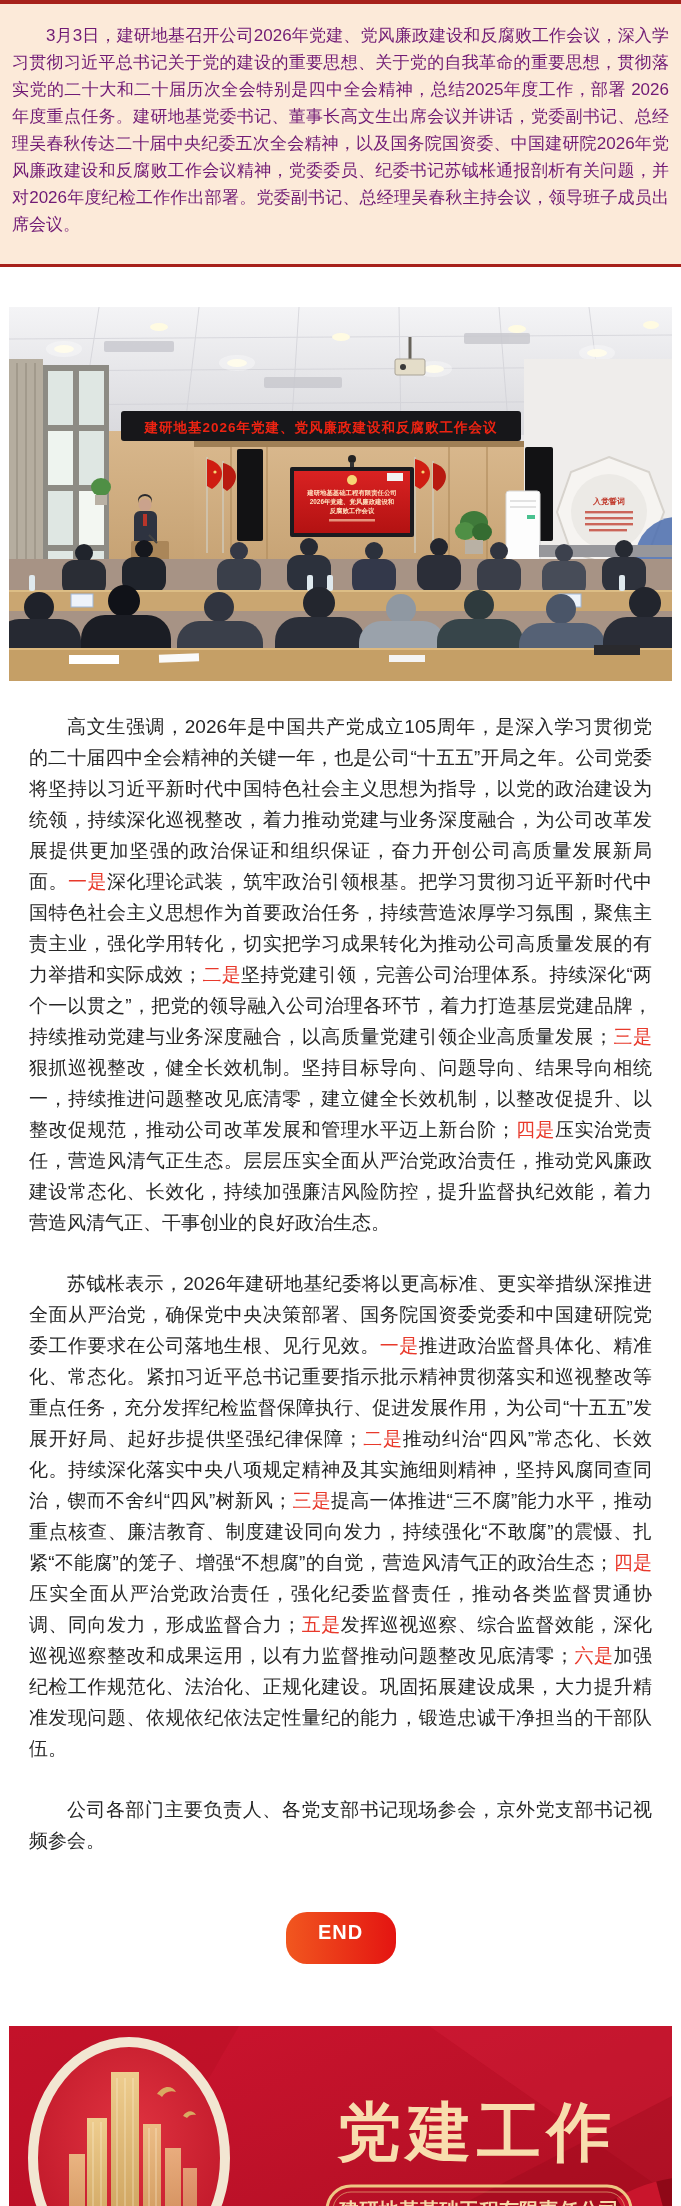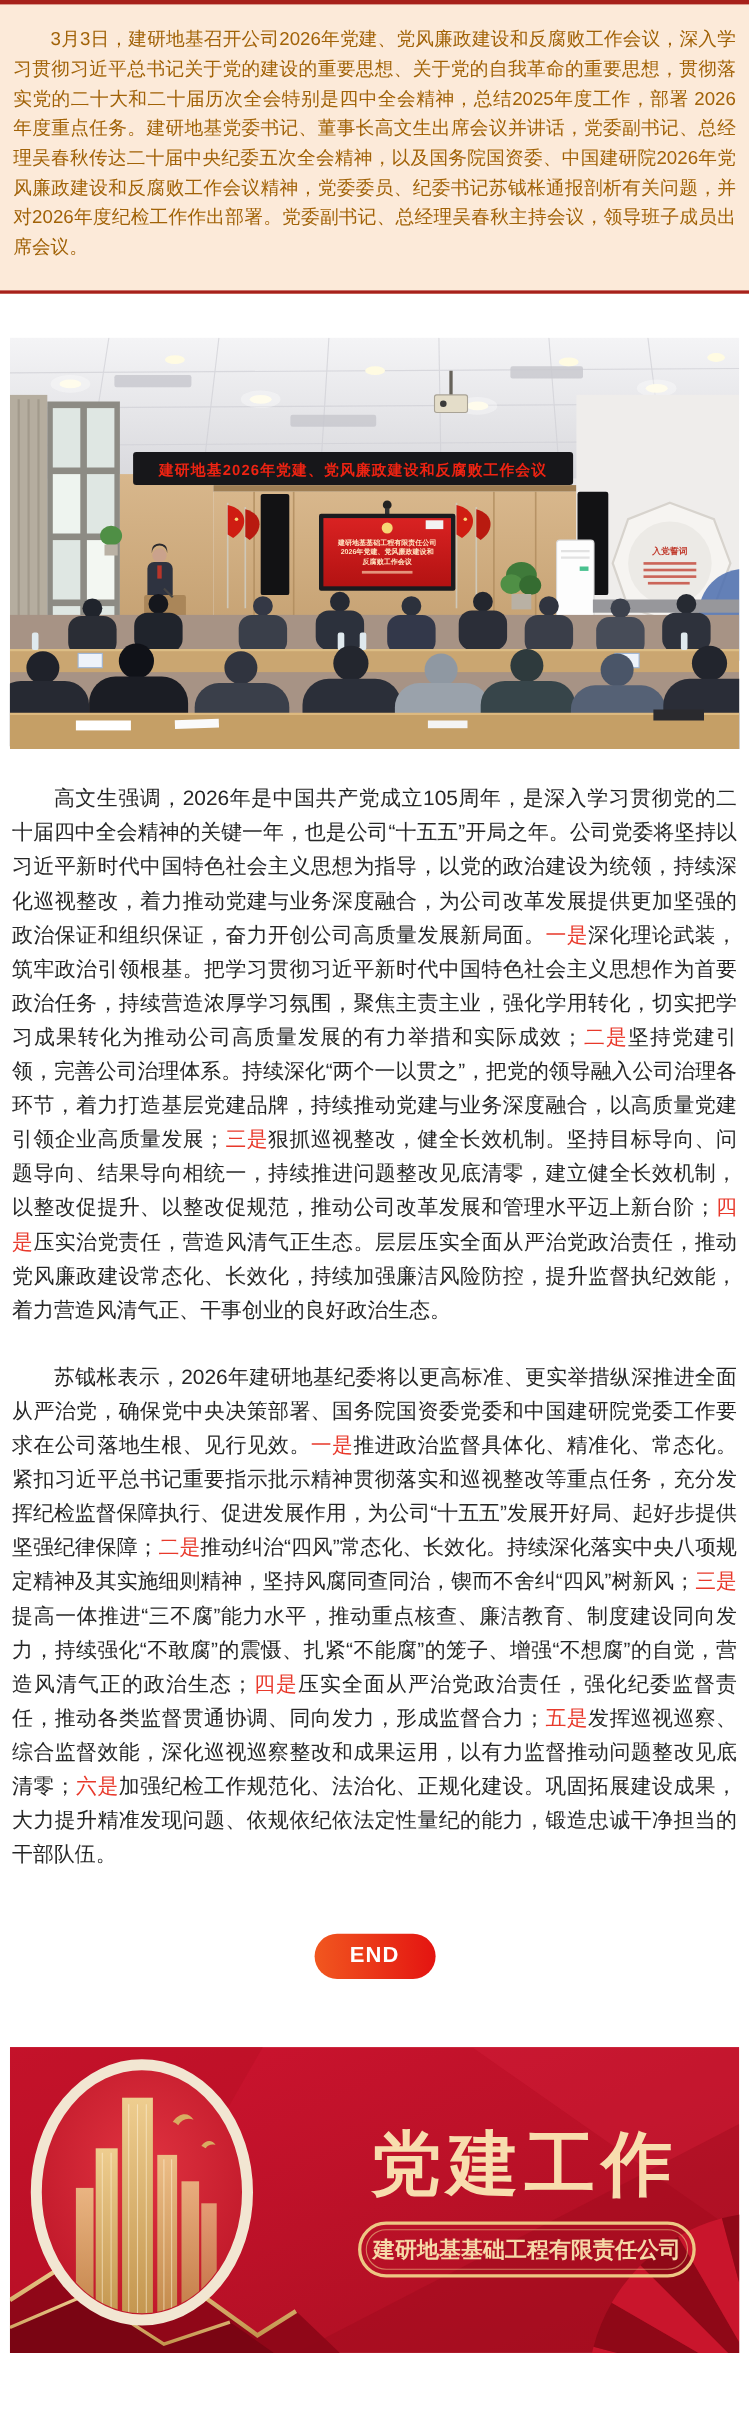--- a/index.html
+++ b/index.html
@@ -13,43 +13,43 @@
     background:#fcead9;
     border-top:4px solid #a7211b;
     border-bottom:3px solid #a7211b;
     padding:18px 12px 26px 12px;
     box-sizing:border-box;
   }
   .lead-box p{
     margin:0;
     font-size:17px;
     line-height:27px;
-    color:#a16207;
+    color:#701a75;
     text-indent:2em;
     text-align:justify;
   }
   
   .photo-wrap{margin:40px 9px 0 9px;font-size:0;}
   
-  .article{padding:0 11px;}
+  .article{padding:0 29px;}
   .article p{
     margin:30px 0 0 0;
     font-size:19px;
     line-height:31px;
     color:#262626;
     text-indent:2em;
     text-align:justify;
   }
   .article .hl{color:#e8392b;}
   
   .end-wrap{margin-top:56px;text-align:center;}
   .end-btn{
     display:inline-block;
     min-width:110px;
-    height:41px;
+    height:52px;
     line-height:41px;
     border-radius:21px;
     background:linear-gradient(90deg,#f1571f 0%,#e41411 100%);
     color:#ffffff;
     font-size:20px;
     font-weight:700;
     letter-spacing:1px;
   }
   
   .banner-wrap{margin:62px 9px 0 9px;font-size:0;}
@@ -294,20 +294,21 @@
       <rect x="585" y="338" width="46" height="10" fill="#2a2a2e"></rect>
       <rect x="60" y="348" width="50" height="9" fill="#ffffff"></rect>
     </g>
   </g>
 </svg>
 </div>
 
 <div class="article">
     <p><span>高文生强调，2026年是中国共产党成立105周年，是深入学习贯彻党的二十届四中全会精神的关键一年，也是公司“十五五”开局之年。公司党委将坚持以习近平新时代中国特色社会主义思想为指导，以党的政治建设为统领，持续深化巡视整改，着力推动党建与业务深度融合，为公司改革发展提供更加坚强的政治保证和组织保证，奋力开创公司高质量发展新局面。</span><span class="hl">一是</span><span>深化理论武装，筑牢政治引领根基。把学习贯彻习近平新时代中国特色社会主义思想作为首要政治任务，持续营造浓厚学习氛围，聚焦主责主业，强化学用转化，切实把学习成果转化为推动公司高质量发展的有力举措和实际成效；</span><span class="hl">二是</span><span>坚持党建引领，完善公司治理体系。持续深化“两个一以贯之”，把党的领导融入公司治理各环节，着力打造基层党建品牌，持续推动党建与业务深度融合，以高质量党建引领企业高质量发展；</span><span class="hl">三是</span><span>狠抓巡视整改，健全长效机制。坚持目标导向、问题导向、结果导向相统一，持续推进问题整改见底清零，建立健全长效机制，以整改促提升、以整改促规范，推动公司改革发展和管理水平迈上新台阶；</span><span class="hl">四是</span><span>压实治党责任，营造风清气正生态。层层压实全面从严治党政治责任，推动党风廉政建设常态化、长效化，持续加强廉洁风险防控，提升监督执纪效能，着力营造风清气正、干事创业的良好政治生态。</span></p>
     <p><span>苏钺枨表示，2026年建研地基纪委将以更高标准、更实举措纵深推进全面从严治党，确保党中央决策部署、国务院国资委党委和中国建研院党委工作要求在公司落地生根、见行见效。</span><span class="hl">一是</span><span>推进政治监督具体化、精准化、常态化。紧扣习近平总书记重要指示批示精神贯彻落实和巡视整改等重点任务，充分发挥纪检监督保障执行、促进发展作用，为公司“十五五”发展开好局、起好步提供坚强纪律保障；</span><span class="hl">二是</span><span>推动纠治“四风”常态化、长效化。持续深化落实中央八项规定精神及其实施细则精神，坚持风腐同查同治，锲而不舍纠“四风”树新风；</span><span class="hl">三是</span><span>提高一体推进“三不腐”能力水平，推动重点核查、廉洁教育、制度建设同向发力，持续强化“不敢腐”的震慑、扎紧“不能腐”的笼子、增强“不想腐”的自觉，营造风清气正的政治生态；</span><span class="hl">四是</span><span>压实全面从严治党政治责任，强化纪委监督责任，推动各类监督贯通协调、同向发力，形成监督合力；</span><span class="hl">五是</span><span>发挥巡视巡察、综合监督效能，深化巡视巡察整改和成果运用，以有力监督推动问题整改见底清零；</span><span class="hl">六是</span><span>加强纪检工作规范化、法治化、正规化建设。巩固拓展建设成果，大力提升精准发现问题、依规依纪依法定性量纪的能力，锻造忠诚干净担当的干部队伍。</span></p>
+    <p><span>公司各部门主要负责人、各党支部书记现场参会，京外党支部书记视频参会。</span></p>
   </div>
 
 <div class="end-wrap">
   <span class="end-btn">END</span>
 </div>
 
 <div class="banner-wrap">
 <svg viewBox="0 0 663 278" width="663" height="278">
   <defs>
     <linearGradient id="bgGrad" x1="0" y1="0" x2="1" y2="1">

